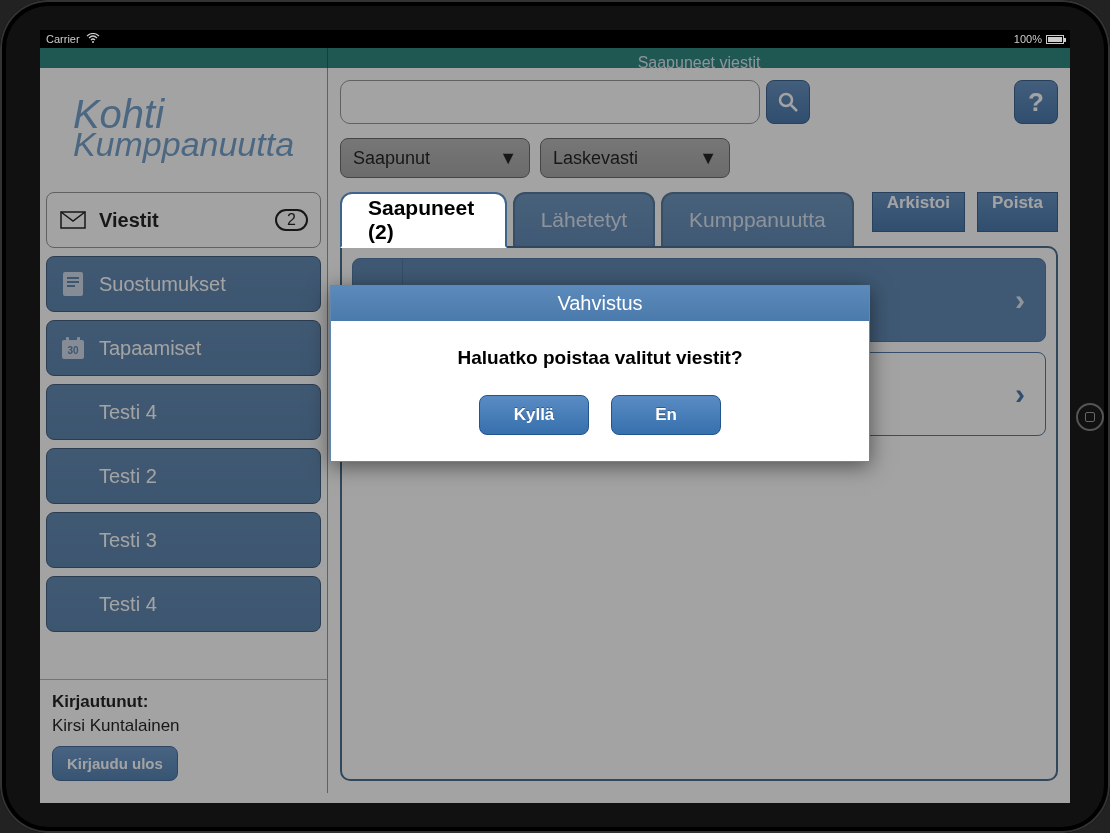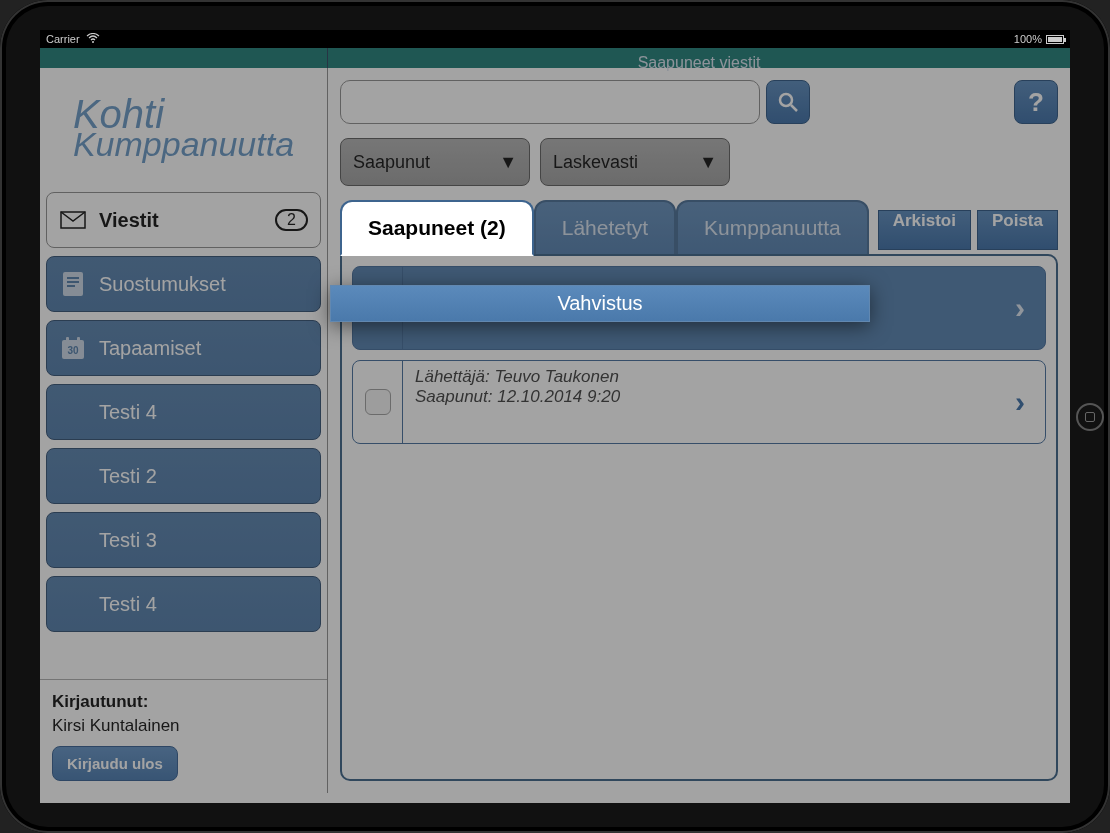--- a/index.html
+++ b/index.html
@@ -27,23 +27,23 @@
  .doc-icon,.cal-icon{color:#c8d6e6}
  .user-box{margin-top:auto;border-top:1px solid #aaa;padding:12px;font-size:17px}
  .user-box .lbl{font-weight:bold;margin-bottom:4px}
  .logout{margin-top:10px;display:inline-block;padding:8px 14px;border-radius:8px;color:#fff;font-weight:bold;font-size:15px;background:linear-gradient(#5a8cc2,#3d71aa);border:1px solid #2a578c}
  .main{flex:1;padding:6px;display:flex;flex-direction:column}
  .searchrow{display:flex;align-items:center;gap:6px;margin:6px}
  .search-input{flex:0 0 420px;height:44px;border-radius:10px;border:1px solid #888;background:#fff}
  .sq-btn{width:44px;height:44px;border-radius:8px;background:linear-gradient(#4f82b7,#2f64a0);border:1px solid #1f4c7c;display:flex;align-items:center;justify-content:center}
  .help{margin-left:auto;color:#fff;font-size:26px;font-weight:bold}
  .filterrow{display:flex;gap:10px;margin:8px 6px 0}
- .dropdown{width:190px;height:48px;border-radius:8px;border:1px solid #555;background:linear-gradient(#aeaeae,#9a9a9a);display:flex;align-items:center;padding:0 12px;font-size:18px;color:#000}
+ .dropdown{width:190px;height:40px;border-radius:8px;border:1px solid #555;background:linear-gradient(#aeaeae,#9a9a9a);display:flex;align-items:center;padding:0 12px;font-size:18px;color:#000}
  .dropdown .chev{margin-left:auto}
- .tabrow{display:flex;align-items:flex-end;margin:14px 6px 0}
+ .tabrow{display:flex;align-items:flex-start;gap:6px;margin:14px 6px 0}
  .tab{height:56px;padding:0 26px;border-radius:12px 12px 0 0;border:2px solid #3d648e;display:flex;align-items:center;font-size:21px;font-weight:bold}
  .tab.inactive{background:linear-gradient(#5a87b6,#4a78aa);color:#d8e2ef;font-weight:normal}
  .tab.active{background:#fff;color:#000;border-bottom:2px solid #fff;position:relative;z-index:2}
  .tabrow .spacer{flex:1}
  .act-btn{height:40px;padding:0 14px;border-radius:0;color:#fff;font-weight:bold;font-size:17px;background:linear-gradient(#4f82b7,#2f64a0);border:1px solid #1f4c7c;margin-bottom:6px;margin-left:6px}
  .listbox{flex:1;margin:0 6px 6px;border:2px solid #2f587f;border-radius:0 10px 10px 10px;background:#fff;padding:10px;margin-top:-2px}
  .msg{display:flex;border:1px solid #3a6596;border-radius:8px;margin-bottom:10px;height:84px;overflow:hidden}
  .msg-check{width:50px;display:flex;align-items:center;justify-content:center;border-right:1px solid #3a6596}
  .chk{width:26px;height:26px;border:1px solid #999;border-radius:6px;background:#f5f5f5}
  .msg-body{flex:1;padding:6px 12px;font-size:17px;font-style:italic;color:#333}
@@ -203,16 +203,23 @@
          <div class="msg-arrow">›</div>
        </div>
      </div>
    </div>
   </div>
 
   <div class="dim"></div>
 
   <div class="modal">
     <div class="modal-head">Vahvistus</div>
+    <div class="modal-body">
+      <div class="modal-q">Haluatko poistaa valitut viestit?</div>
+      <div class="modal-btns">
+        <button class="m-btn">Kyllä</button>
+        <button class="m-btn">En</button>
+      </div>
+    </div>
   </div>
 
  </div>
 </div>
 
 </body></html>

